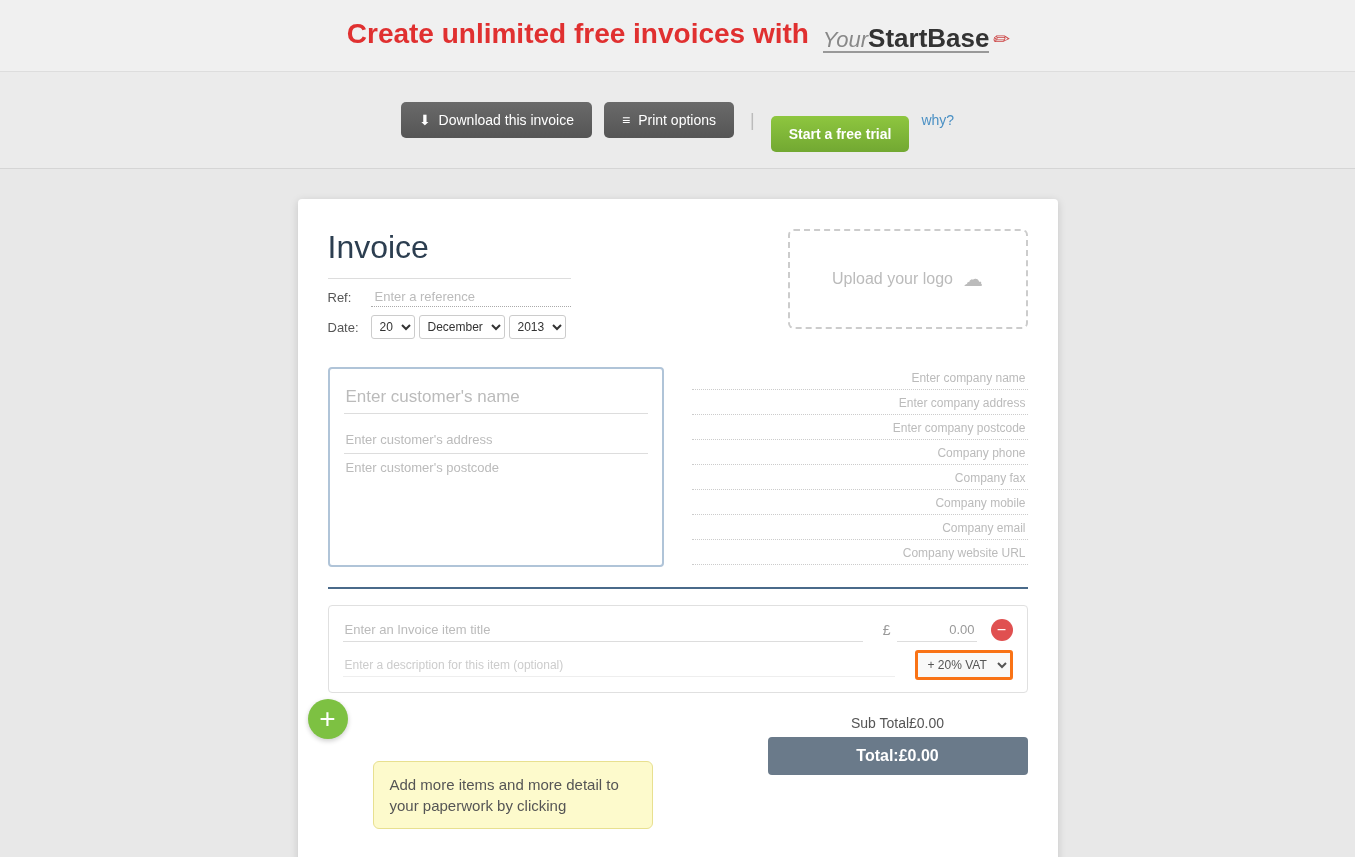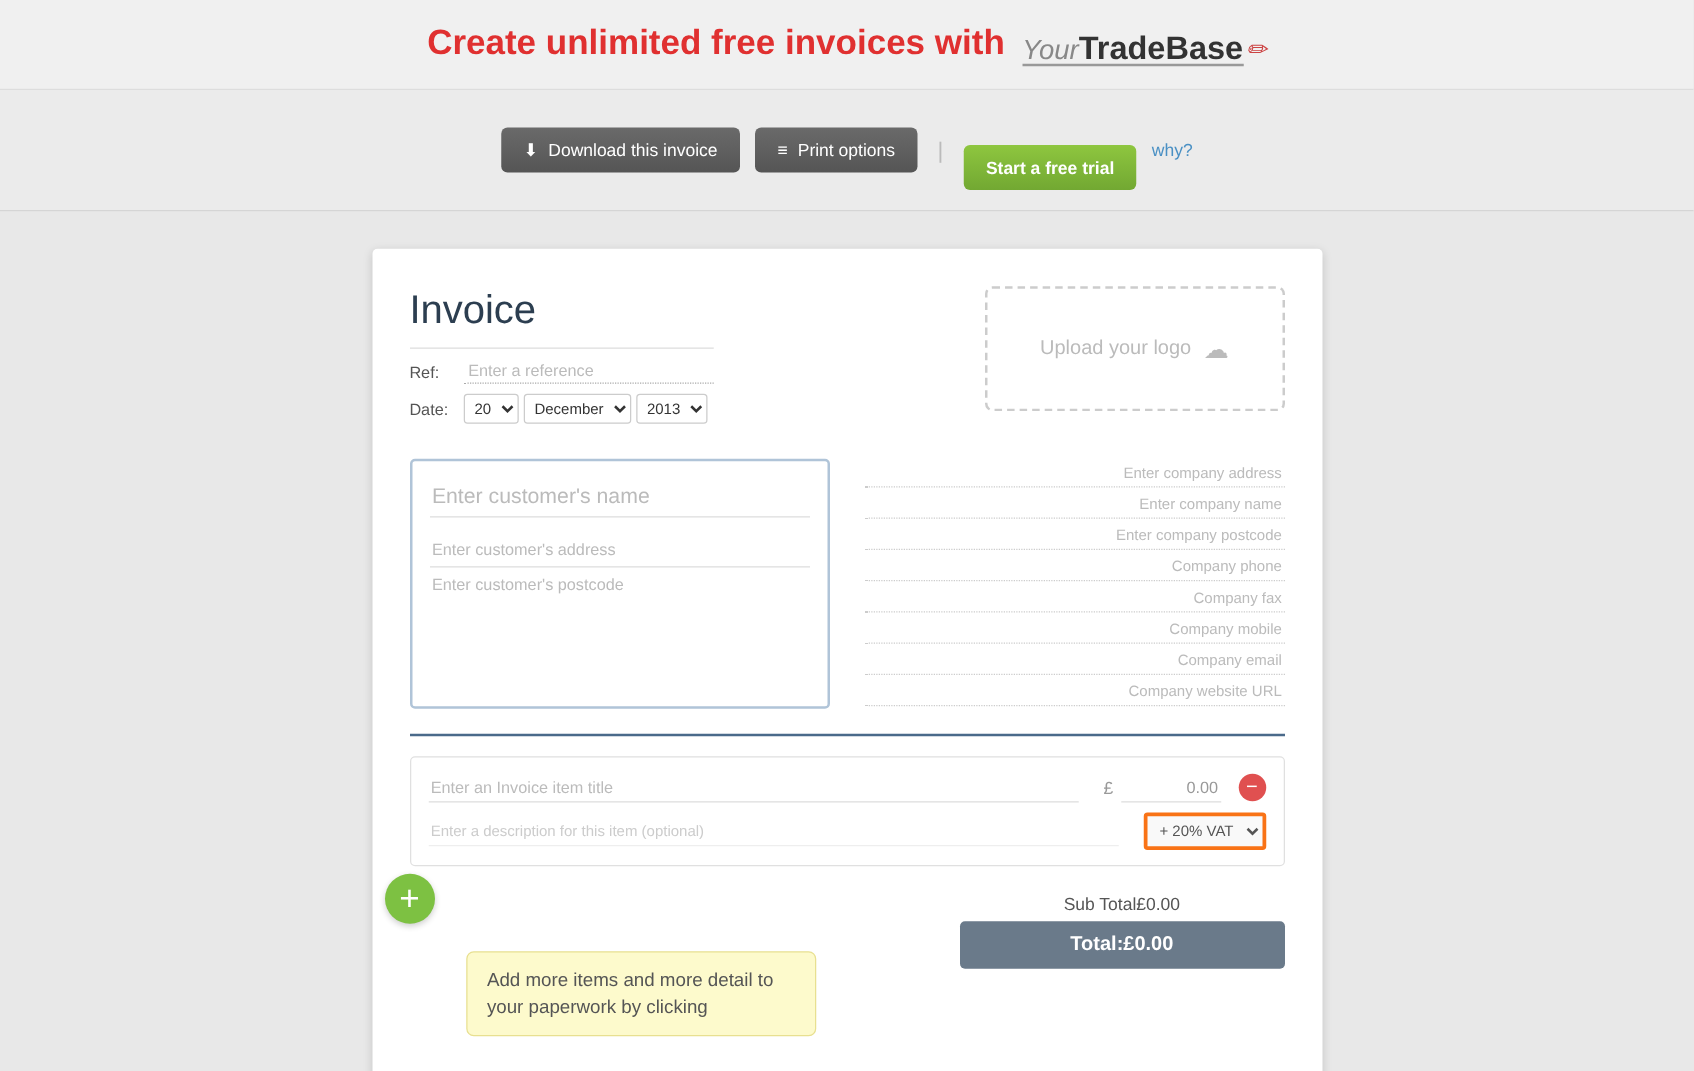--- a/index.html
+++ b/index.html
@@ -399,21 +399,21 @@
       line-height: 1.4;
     }
   </style>
 </head>
 <body>
 
 <div class="header-banner">
   <h1>Create unlimited free invoices with</h1>
   <span class="brand-logo">
     <span class="brand-underline">
-      <span class="brand-your" style="font-style:italic;color:#888;font-size:22px;">Your</span><span class="brand-trade" style="font-weight:bold;color:#333;font-size:26px;">Trade</span><span class="brand-base" style="font-weight:bold;color:#333;font-size:26px;">Base</span>
+      <span class="brand-your" style="font-style:italic;color:#888;font-size:22px;">Your</span><span class="brand-trade" style="font-weight:bold;color:#333;font-size:26px;">Start</span><span class="brand-base" style="font-weight:bold;color:#333;font-size:26px;">Base</span>
     </span>
     <span class="brand-pencil">✏</span>
   </span>
 </div>
 
 <div class="toolbar">
   <div class="toolbar-inner">
     <button class="btn-dark">
       <span>⬇</span>
       <span>Download this invoice</span>
@@ -464,22 +464,22 @@
 
     <div class="address-section">
 
       <div class="customer-box">
         <input type="text" class="customer-input" placeholder="Enter customer's name" style="">
         <input type="text" class="customer-input" placeholder="Enter customer's address" style="">
         <input type="text" class="customer-input" placeholder="Enter customer's postcode" style="">
       </div>
 
       <div class="company-info">
+        <input type="text" class="company-field" placeholder="Enter company name" style="">
         <input type="text" class="company-field" placeholder="Enter company address" style="">
-        <input type="text" class="company-field" placeholder="Enter company name" style="">
         <input type="text" class="company-field" placeholder="Enter company postcode" style="">
         <input type="text" class="company-field" placeholder="Company phone" style="">
         <input type="text" class="company-field" placeholder="Company fax" style="">
         <input type="text" class="company-field" placeholder="Company mobile" style="">
         <input type="text" class="company-field" placeholder="Company email" style="">
         <input type="text" class="company-field" placeholder="Company website URL" style="">
       </div>
     </div>
 
     <hr class="section-divider">

